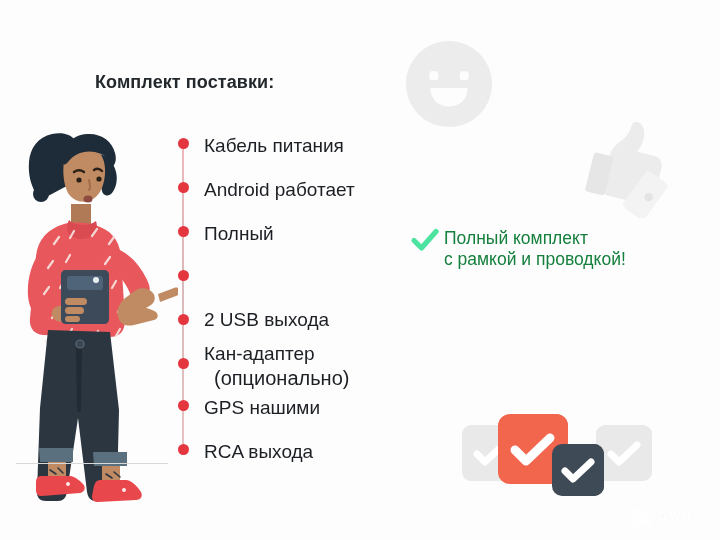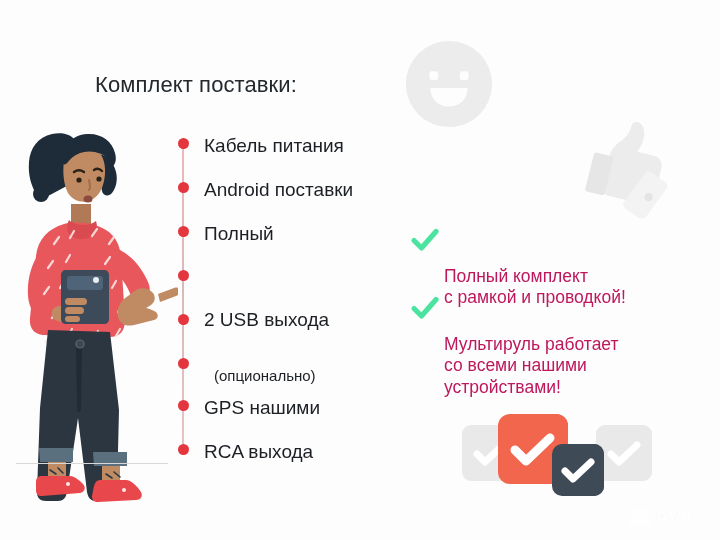--- a/index.html
+++ b/index.html
@@ -11,50 +11,49 @@
   }
   .stage{position:absolute;inset:0;}
 
   
   .smiley{position:absolute;left:400px;top:35px;width:98px;height:98px;}
   .thumb{position:absolute;left:572px;top:112px;width:106px;height:106px;}
 
   
   .heading{
     position:absolute;left:95px;top:72px;
-    font-size:22px;font-weight:400;color:#23282d;letter-spacing:.1px;
+    font-size:18px;font-weight:700;color:#23282d;letter-spacing:.1px;
     white-space:nowrap;
   }
 
   
   .timeline{position:absolute;left:178px;top:138px;width:10px;height:310px;}
   .timeline-line{
     position:absolute;left:4px;top:4px;width:2px;height:306px;
     background:linear-gradient(to bottom,#f0b7bb 0%,#d9b9bb 48%,#e7c2c4 100%);
   }
   .bullet{
     position:absolute;left:0;width:11px;height:11px;border-radius:50%;
     background:#e4363f;
   }
   .list-item{
     position:absolute;left:204px;
     font-size:19px;color:#1c1f24;white-space:nowrap;line-height:1;
   }
   .list-sub{
     position:absolute;left:214px;
-    font-size:15px;color:#1c1f24;white-space:nowrap;line-height:1;
+    font-size:20px;color:#1c1f24;white-space:nowrap;line-height:1;
   }
 
   
   .feature{position:absolute;left:410px;display:flex;align-items:flex-start;}
   .tick{flex:0 0 auto;width:30px;height:30px;margin-right:4px;margin-top:-3px;}
   .feature-text{
-    font-size:17.5px;color:#be185d;line-height:1.22;font-weight:400;
+    font-size:17.5px;color:#15803d;line-height:1.22;font-weight:400;
     white-space:pre-line;
-    margin-top:38px;
   }
 
   
   .cards{position:absolute;left:462px;top:408px;width:190px;height:90px;}
   .card{position:absolute;border-radius:9px;}
   .card-gray-l{left:0;top:17px;width:56px;height:56px;background:#e9e9e9;}
   .card-gray-r{left:134px;top:17px;width:56px;height:56px;background:#e9e9e9;}
   .card-coral{left:36px;top:6px;width:70px;height:70px;background:#f2664e;border-radius:12px;}
   .card-coral-shade{left:88px;top:6px;width:18px;height:70px;background:#d9553f;border-radius:0 12px 12px 0;}
   .card-dark{left:90px;top:36px;width:52px;height:52px;background:#3e4a55;border-radius:10px;}
@@ -173,43 +172,36 @@
     <div class="bullet" style="top:44px"></div>
     <div class="bullet" style="top:88px"></div>
     <div class="bullet" style="top:132px"></div>
     <div class="bullet" style="top:176px"></div>
     <div class="bullet" style="top:220px"></div>
     <div class="bullet" style="top:262px"></div>
     <div class="bullet" style="top:306px"></div>
   </div>
 
   <div class="list-item" style="top:136px">Кабель питания</div>
-  <div class="list-item" style="top:180px">Android поставки</div>
+  <div class="list-item" style="top:180px">Android работает</div>
   <div class="list-item" style="top:224px">Полный</div>
   <div class="list-item" style="top:310px">2 USB выхода</div>
+  <div class="list-item" style="top:344px">Кан-адаптер</div>
   <div class="list-sub" style="top:368px">(опционально)</div>
   <div class="list-item" style="top:398px">GPS нашими</div>
   <div class="list-item" style="top:442px">RCA выхода</div>
 
   <div class="feature" style="top:228px;width:280px">
     <svg class="tick" viewBox="0 0 30 30">
       <path d="M4 15.5l7.5 7.5L26 6.5" stroke="#4ce29f" stroke-width="5.2" fill="none" stroke-linecap="round" stroke-linejoin="round"></path>
     </svg>
     <div class="feature-text">Полный комплект
 с рамкой и проводкой!</div>
   </div>
 
-  <div class="feature" style="top:296px;width:285px">
-    <svg class="tick" viewBox="0 0 30 30">
-      <path d="M4 15.5l7.5 7.5L26 6.5" stroke="#4ce29f" stroke-width="5.2" fill="none" stroke-linecap="round" stroke-linejoin="round"></path>
-    </svg>
-    <div class="feature-text">Мультируль работает
-со всеми нашими
-устройствами!</div>
-  </div>
 
   <div class="cards">
     <div class="card card-gray-l">
       <svg viewBox="0 0 56 56" width="56" height="56">
         <path d="M15 29l8 8 18-17" stroke="#ffffff" stroke-width="7" fill="none" stroke-linecap="round" stroke-linejoin="round"></path>
       </svg>
     </div>
     <div class="card card-gray-r">
       <svg viewBox="0 0 56 56" width="56" height="56">
         <path d="M15 29l8 8 18-17" stroke="#ffffff" stroke-width="7" fill="none" stroke-linecap="round" stroke-linejoin="round"></path>

